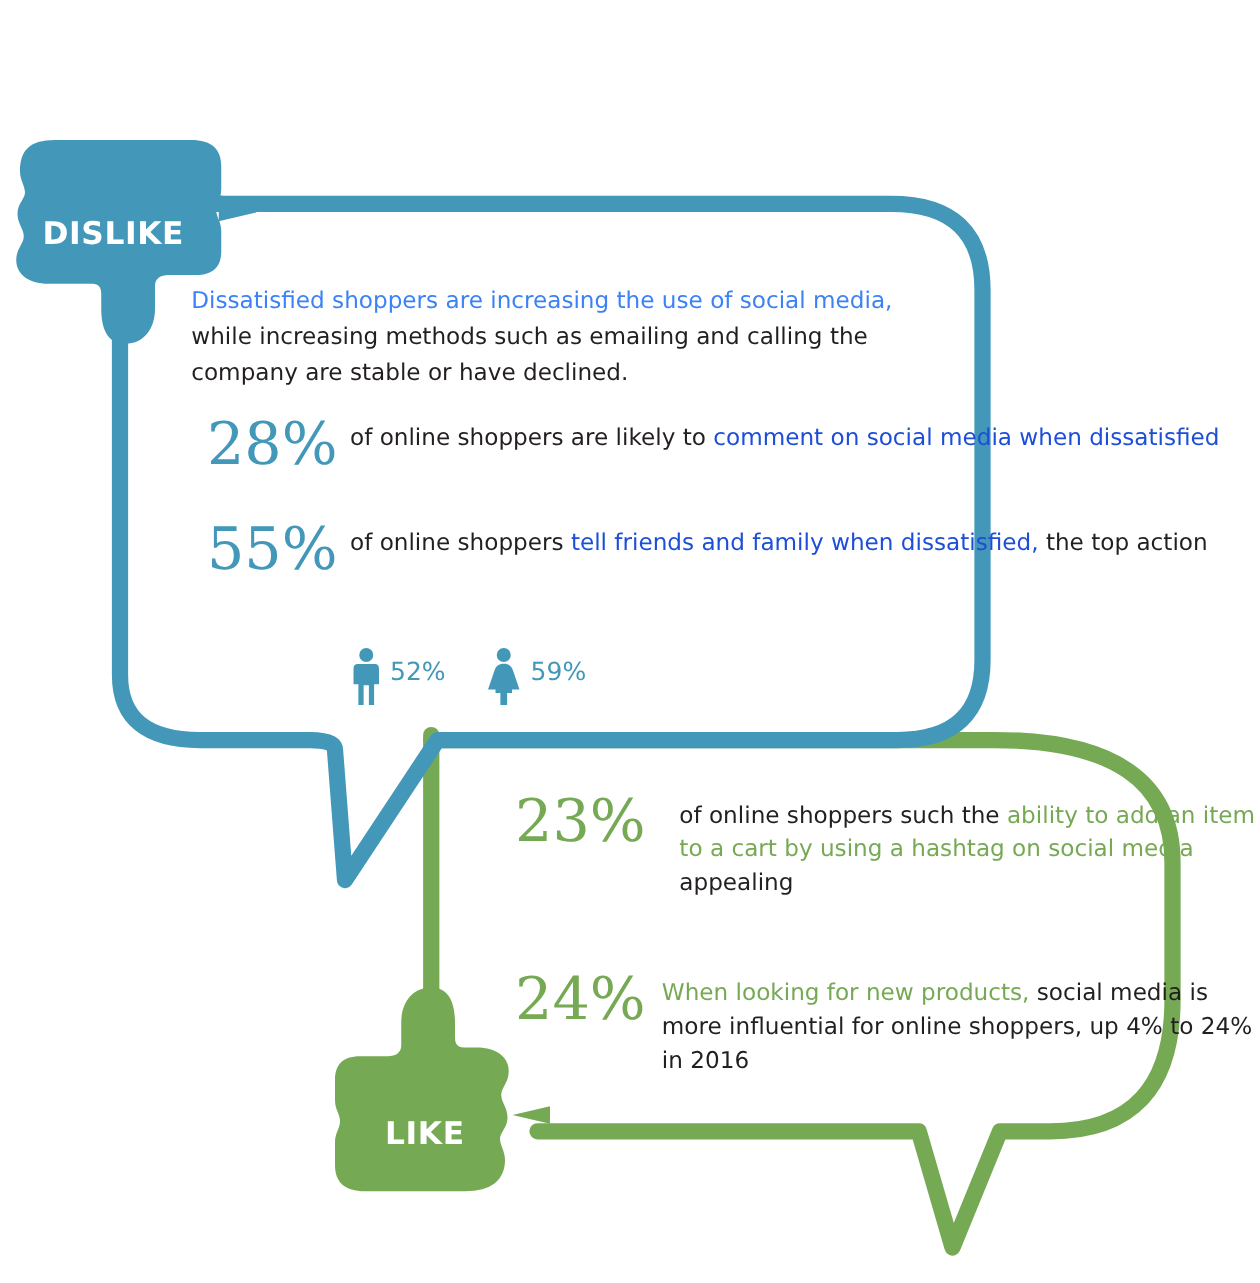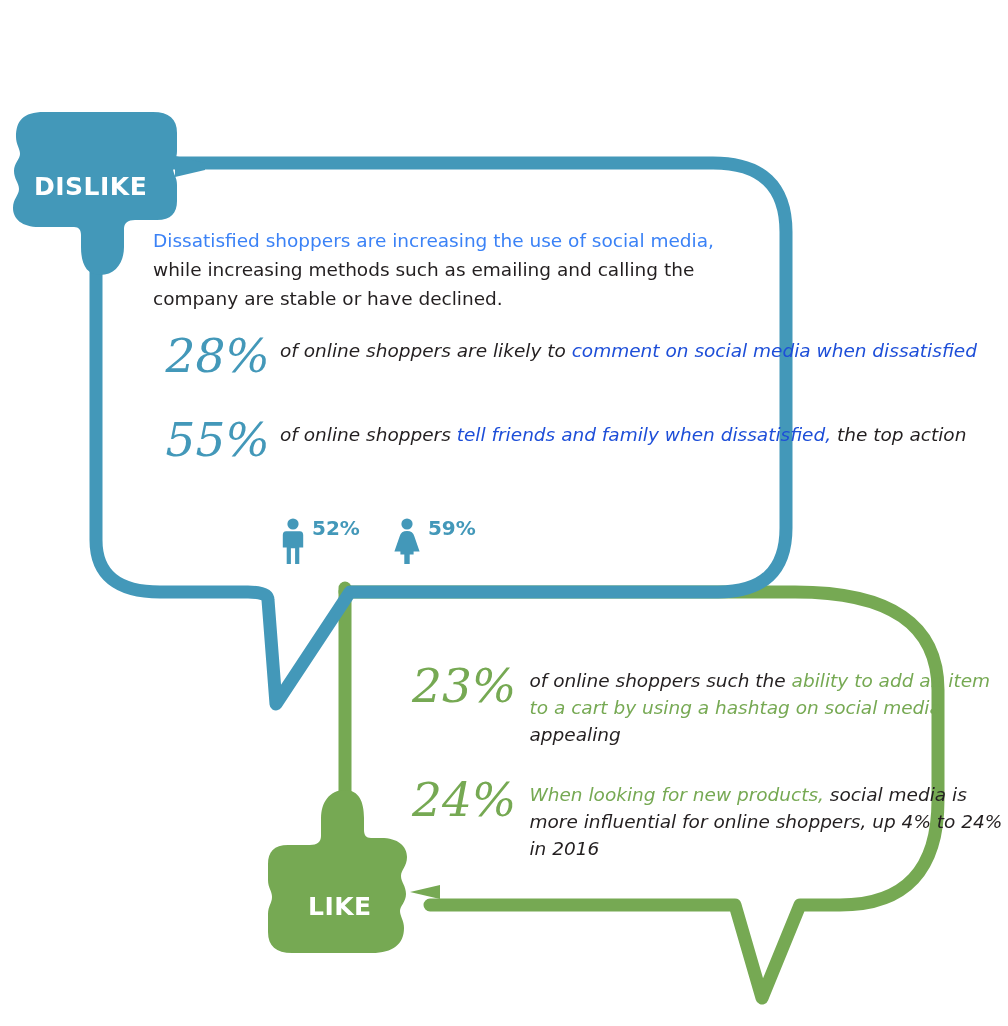--- a/index.html
+++ b/index.html
@@ -59,21 +59,20 @@
     font-size: 18.5px;
     line-height: 29px;
     color: #231f20;
   }
   .intro .hl-blue { color: #3b82f6; }
 
   .stat {
     position: absolute;
     display: flex;
     align-items: flex-start;
-    font-style: italic;
   }
   .stat .big {
     font-family: "DejaVu Serif", serif;
     font-size: 47px;
     line-height: 47px;
     font-weight: normal;
     white-space: nowrap;
     text-align: right;
   }
   .stat .body {
@@ -88,40 +87,39 @@
   .hl-green { color: #76a953; text-align: center; }
 
   #stat-28 { left: 152px; top: 332px; }
   #stat-28 .big { width: 118px; }
   #stat-28 .body { margin-left: 10px; padding-top: 5px; }
 
   #stat-55 { left: 152px; top: 416px; }
   #stat-55 .big { width: 118px; }
   #stat-55 .body { margin-left: 10px; padding-top: 5px; }
 
-  #stat-23 { left: 412px; top: 662px; }
+  #stat-23 { left: 412px; top: 634px; gap: 14px; }
   #stat-23 .big { width: 118px; }
   #stat-23 .body { margin-left: 13px; padding-top: 5px; }
 
   #stat-24 { left: 412px; top: 776px; }
   #stat-24 .big { width: 118px; }
   #stat-24 .body { margin-left: 13px; padding-top: 5px; }
 
   
   #gender-row {
     position: absolute;
     left: 280px;
     top: 518px;
     display: flex;
     align-items: flex-end;
   }
   .gender-item {
     display: flex;
-    align-items: flex-start;
-    font-weight: bold;
+    align-items: center;
   }
   .gender-item + .gender-item { margin-left: 32px; }
   .gender-item .pct {
     font-family: "DejaVu Sans", sans-serif;
     font-size: 20px;
     line-height: 20px;
     color: #4398b9;
     margin-left: 6px;
     padding-bottom: 8px;
   }

